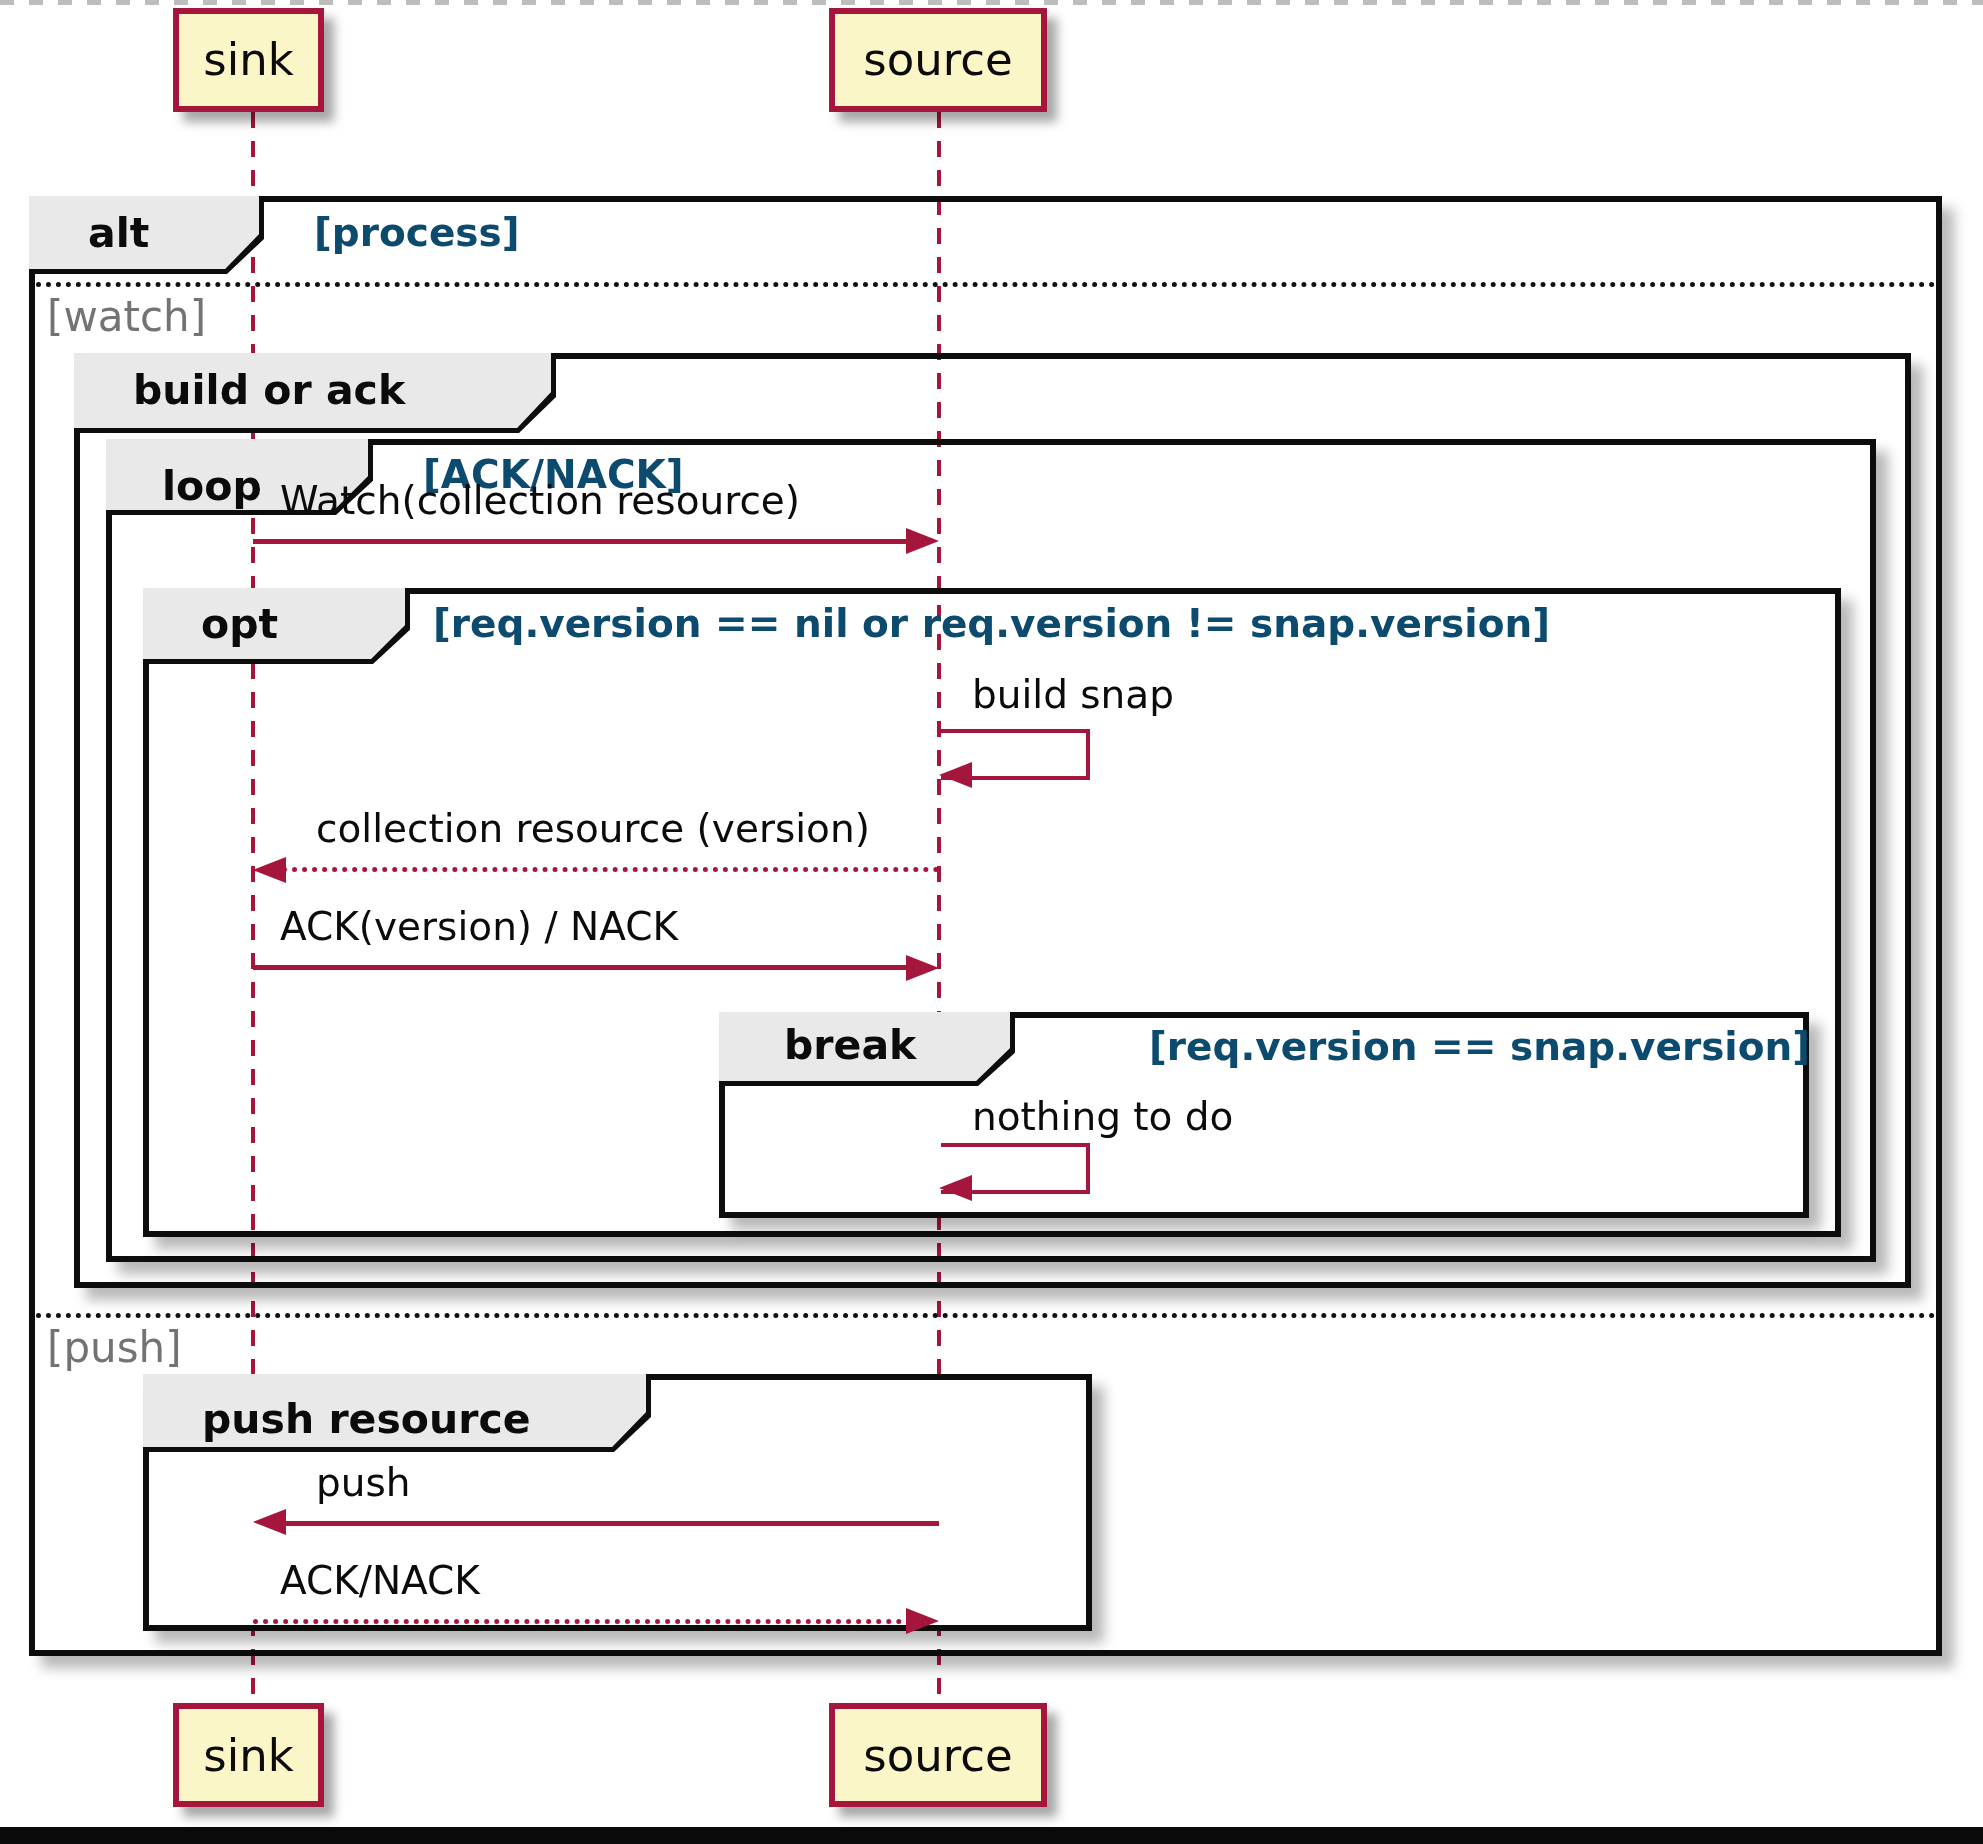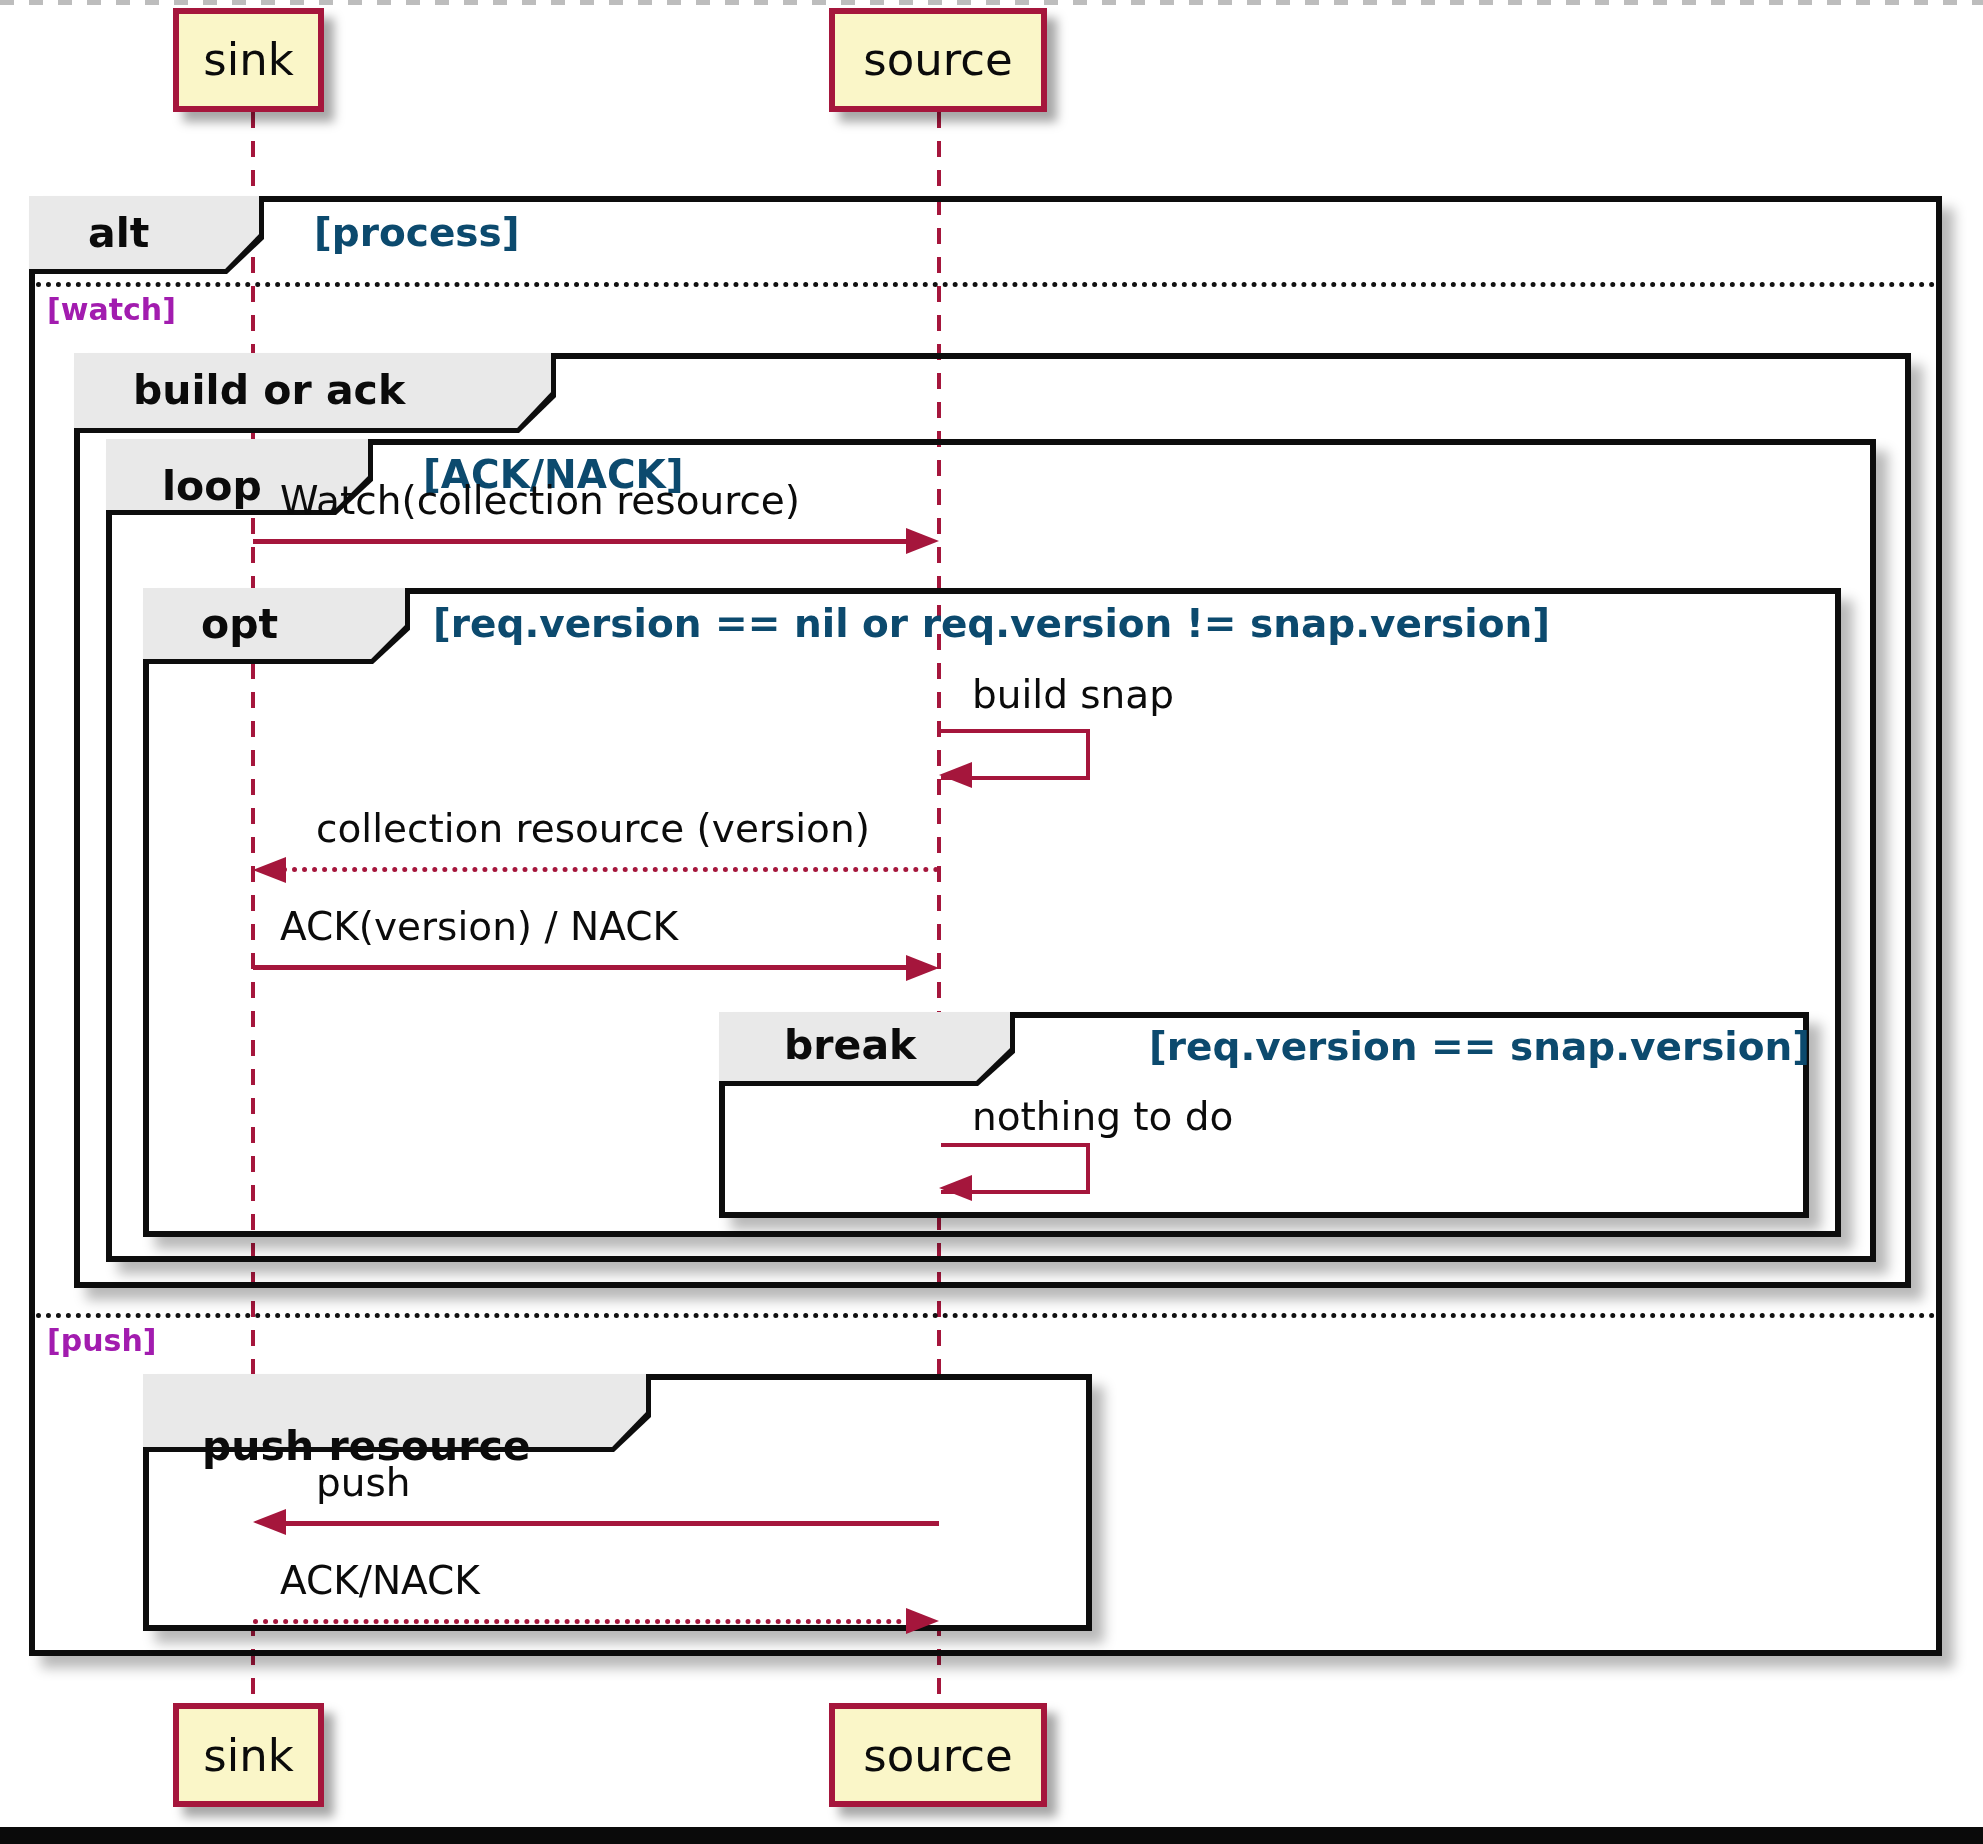--- a/index.html
+++ b/index.html
@@ -28,21 +28,21 @@
   .pent{position:absolute;background:#0d0d0d;
     clip-path:polygon(0 0,100% 0,100% 55%,calc(100% - 37px) 100%,0 100%);}
   .pent .pent-inner{position:absolute;left:0;top:0;right:4.9px;bottom:4.9px;background:#e9e9e9;
     clip-path:polygon(0 0,100% 0,100% 52%,calc(100% - 34px) 100%,0 100%);}
   .pent-label{
     position:absolute;display:flex;align-items:center;font-weight:bold;font-size:41px;color:#0b0b0b;
   }
   .cond{
     position:absolute;display:flex;align-items:center;font-weight:bold;font-size:39px;color:#0c4a6e;white-space:nowrap;
   }
-  .section-label{position:absolute;font-weight:bold;font-size:30px;color:#a21caf;white-space:nowrap;}
+  .section-label{position:absolute;font-weight:normal;font-size:42px;color:#737373;white-space:nowrap;}
   .divider{position:absolute;height:0;border-top:5.9px dotted #111;}
   
   .msg-text{position:absolute;font-size:39px;color:#0b0b0b;white-space:nowrap;}
   .line-solid{position:absolute;height:4.9px;background:#a5163c;}
   .line-dotted{position:absolute;height:0;border-top:5.9px dotted #a5163c;}
   .arrow-right{position:absolute;width:0;height:0;
     border-left:33px solid #a5163c;border-top:13.7px solid transparent;border-bottom:13.7px solid transparent;}
   .arrow-left{position:absolute;width:0;height:0;
     border-right:33px solid #a5163c;border-top:13.7px solid transparent;border-bottom:13.7px solid transparent;}
   .self-arrow{position:absolute;box-sizing:border-box;
@@ -126,21 +126,21 @@
   <div class="self-arrow" style="left:941px;top:1143px;width:149px;height:51px;"></div>
   <div class="arrow-left" style="left:939px;top:1175px;"></div>
 
   <div class="divider" style="left:36px;top:1313px;width:1900px;"></div>
   <div class="section-label" style="left:47px;top:1323px;text-align:right;">[push]</div>
 
   <div class="frame nofill" style="left:143px;top:1374px;width:949px;height:257px;"></div>
   <div class="pent" style="left:143px;top:1374px;width:508px;height:78px;">
     <div class="pent-inner"></div>
   </div>
-  <div class="pent-label" style="left:202px;top:1374px;height:90px;margin-top:27px;">push resource</div>
+  <div class="pent-label" style="left:202px;top:1374px;height:90px;">push resource</div>
 
   <div class="msg-text" style="left:316px;top:1460px;">push</div>
   <div class="line-solid" style="left:282px;top:1521px;width:657px;"></div>
   <div class="arrow-left" style="left:253px;top:1509px;"></div>
 
   <div class="msg-text" style="left:280px;top:1558px;">ACK/NACK</div>
   <div class="line-dotted" style="left:253px;top:1619px;width:659px;"></div>
   <div class="arrow-right" style="left:906px;top:1608px;"></div>
 
   <div class="pbox" style="left:173px;top:1703px;width:151px;height:104px;">

